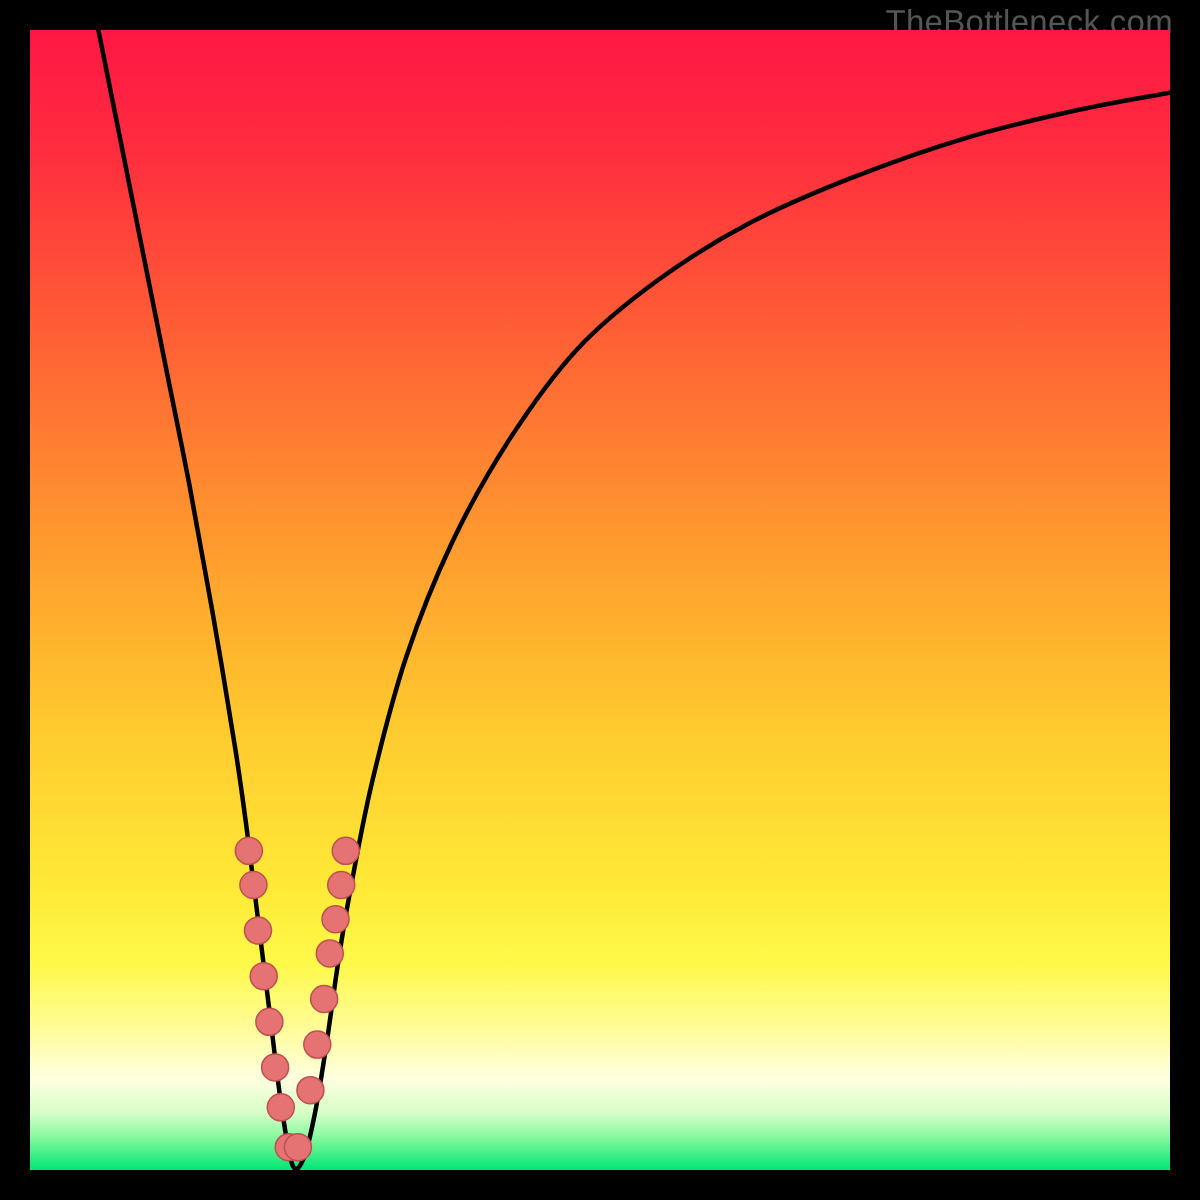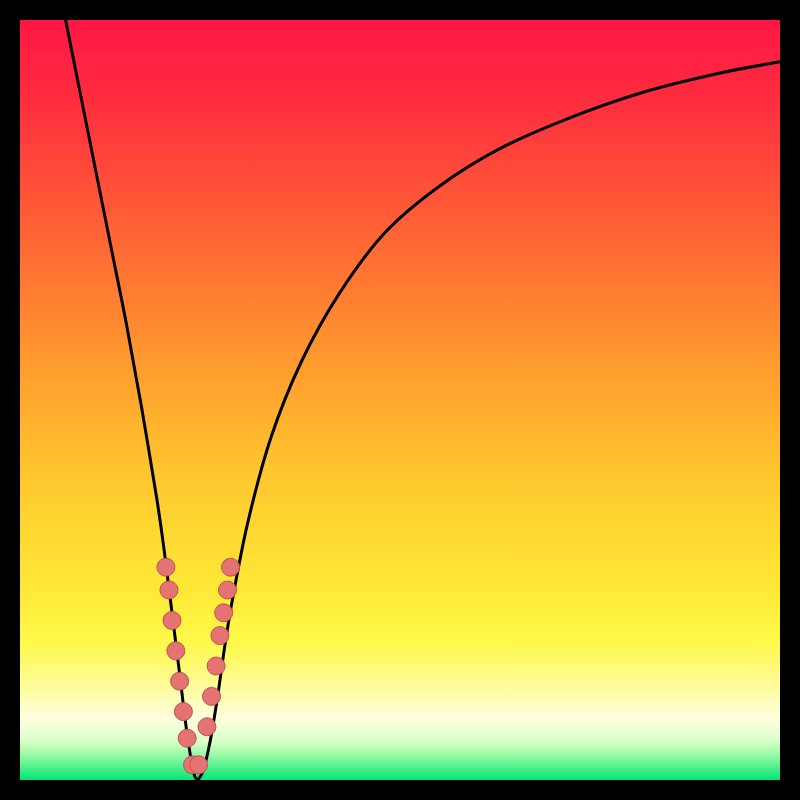--- a/index.html
+++ b/index.html
@@ -33,20 +33,21 @@
     font-size: 22px;
     font-weight: 500;
     letter-spacing: 0.2px;
   }
   svg { display: block; }
 </style>
 </head>
 <body>
 
 <div class="frame">
+  <div class="watermark">TheBottleneck.com</div>
   <div class="plot">
     <svg id="chart-svg" width="760" height="760" viewBox="0 0 760 760">
       <defs>
         <linearGradient id="bg-grad" x1="0" y1="0" x2="0" y2="1">
             <stop offset="0%" stop-color="#ff1744"></stop>
             <stop offset="10%" stop-color="#ff2b3f"></stop>
             <stop offset="25%" stop-color="#ff5a36"></stop>
             <stop offset="45%" stop-color="#ff9a2e"></stop>
             <stop offset="60%" stop-color="#ffc72e"></stop>
             <stop offset="75%" stop-color="#ffe936"></stop>

